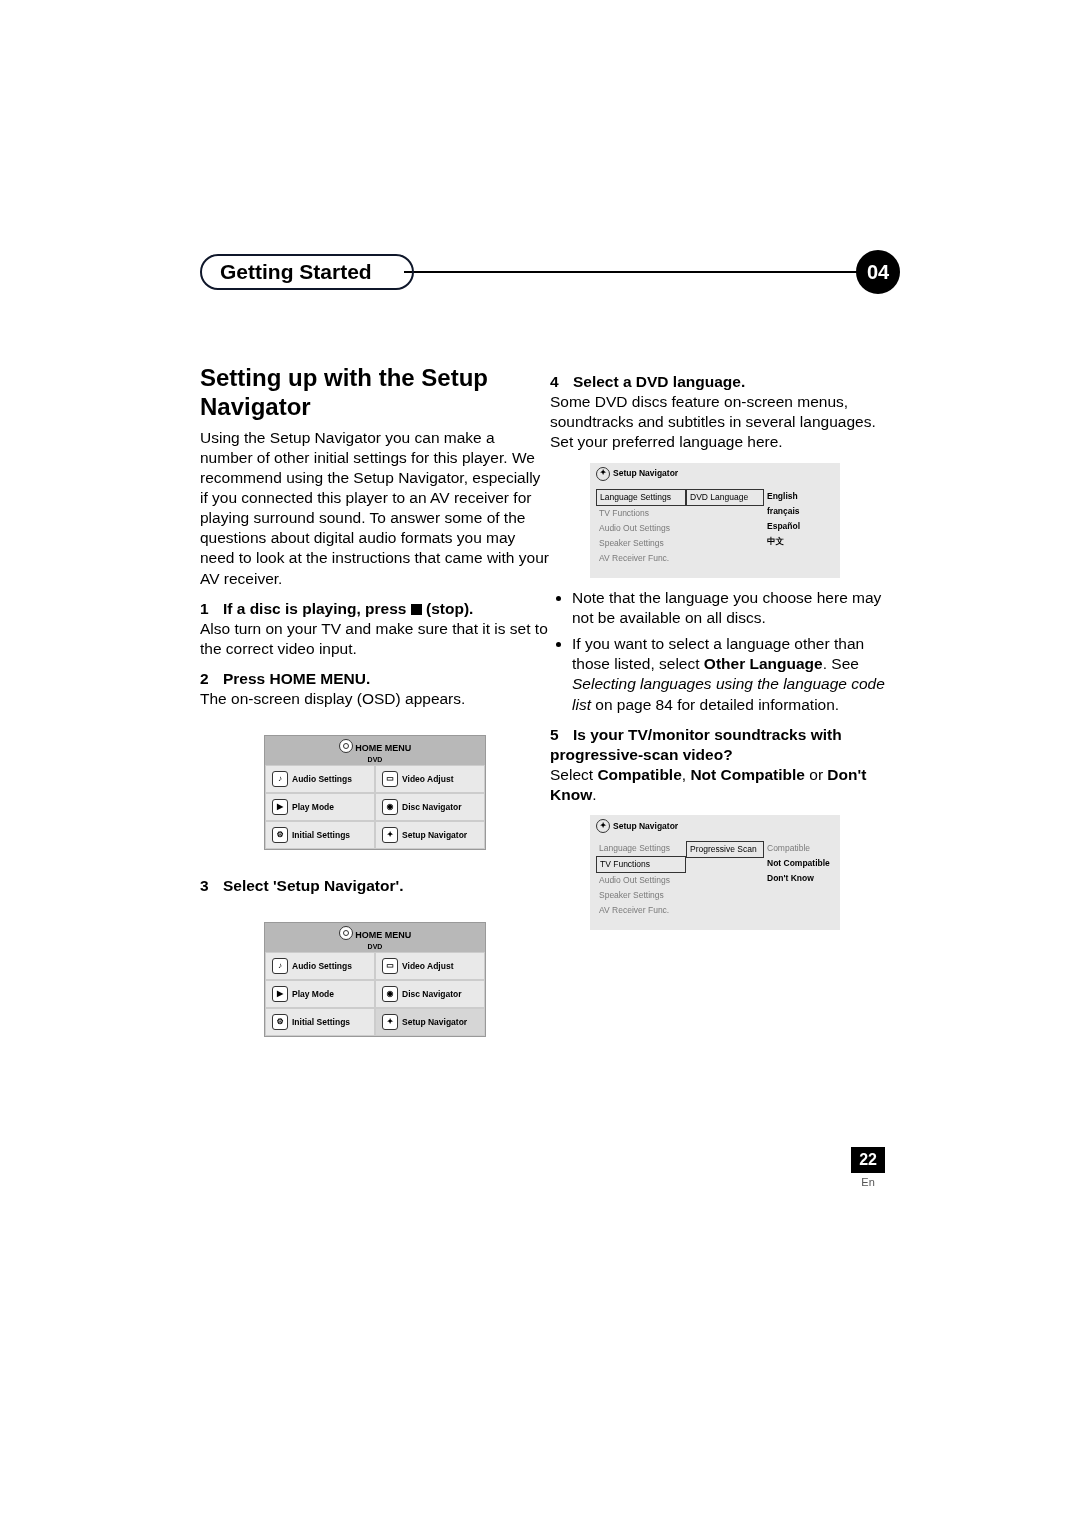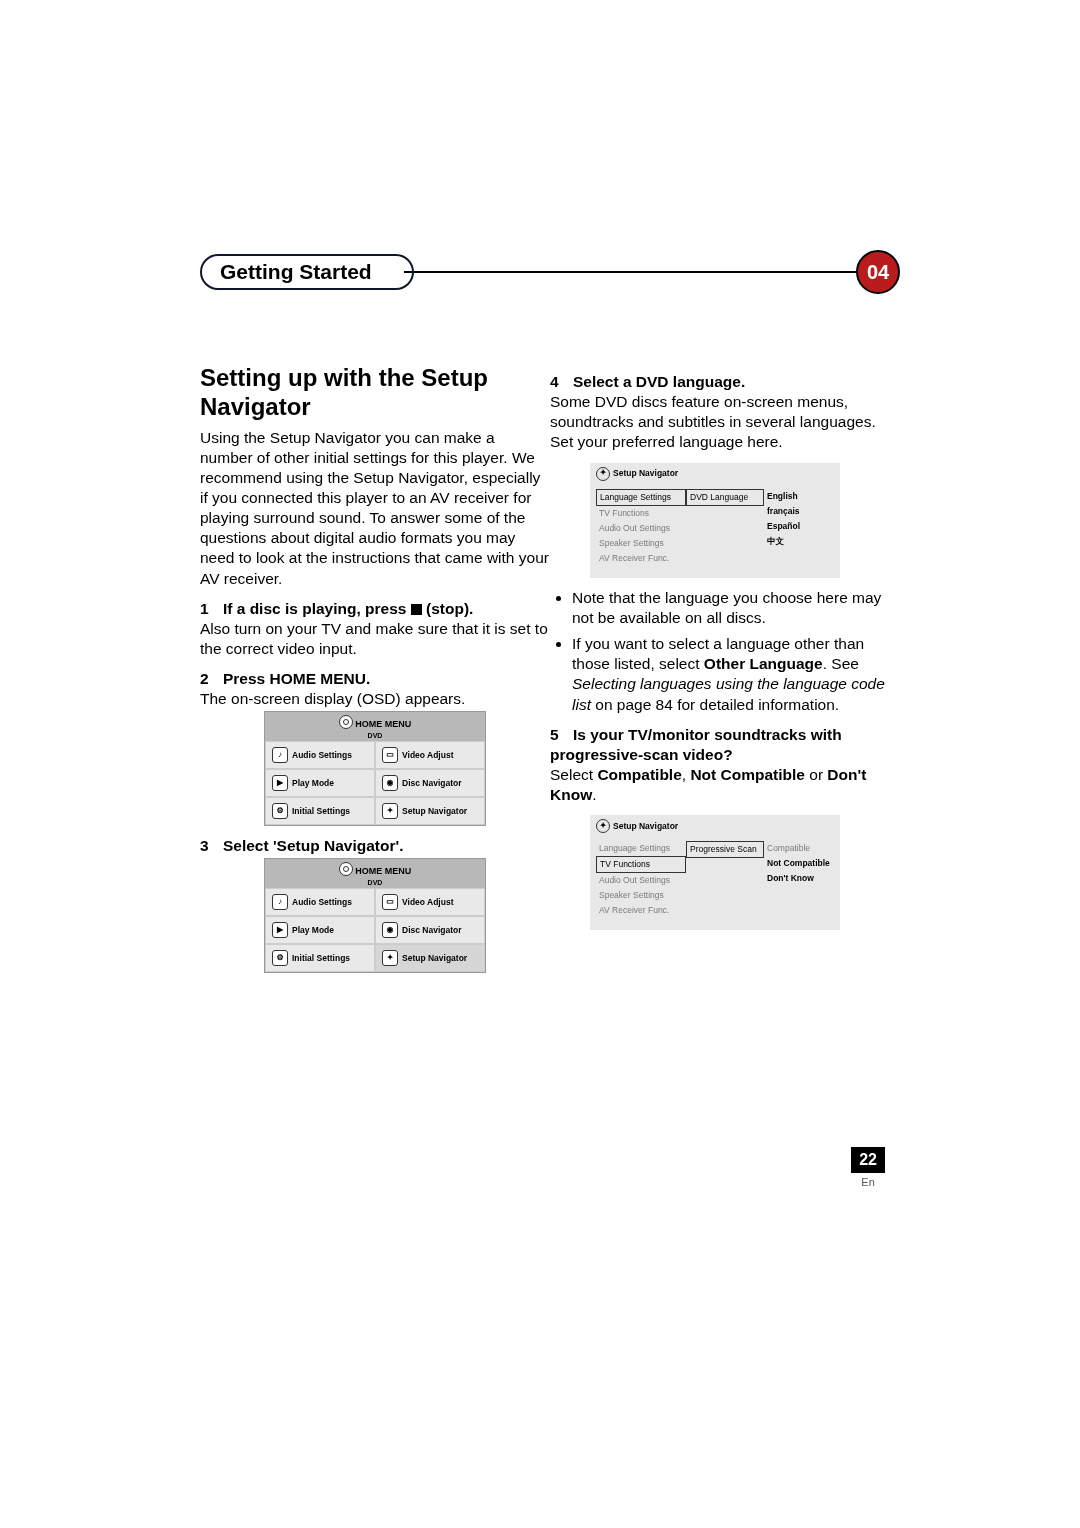--- a/index.html
+++ b/index.html
@@ -35,21 +35,21 @@
     flex: 1;
     border-top: 2px solid #000;
     margin-left: -10px;
     margin-right: -10px;
   }
   .header-circle {
     width: 40px;
     height: 40px;
     border: 2px solid #000;
     border-radius: 50%;
-    background: #b91c1c;
+    background: #000000;
     color: #fff;
     text-align: center;
     line-height: 40px;
     font-size: 20px;
     font-weight: bold;
   }
   .columns {
     display: flex;
   }
   .col {
@@ -83,21 +83,21 @@
   ul.bullets {
     list-style: disc;
     padding-left: 22px;
     margin: 6px 0;
   }
   ul.bullets li {
     margin-bottom: 6px;
   }
   .osd-menu {
     width: 220px;
-    margin: 2px auto;
+    margin: 26px auto;
     background: #000000;
     border: 1px solid #999;
     font-size: 9px;
   }
   .osd-title-row {
     background: #b8b8b8;
     text-align: center;
     font-weight: bold;
     padding: 3px 0 1px 0;
     position: relative;

